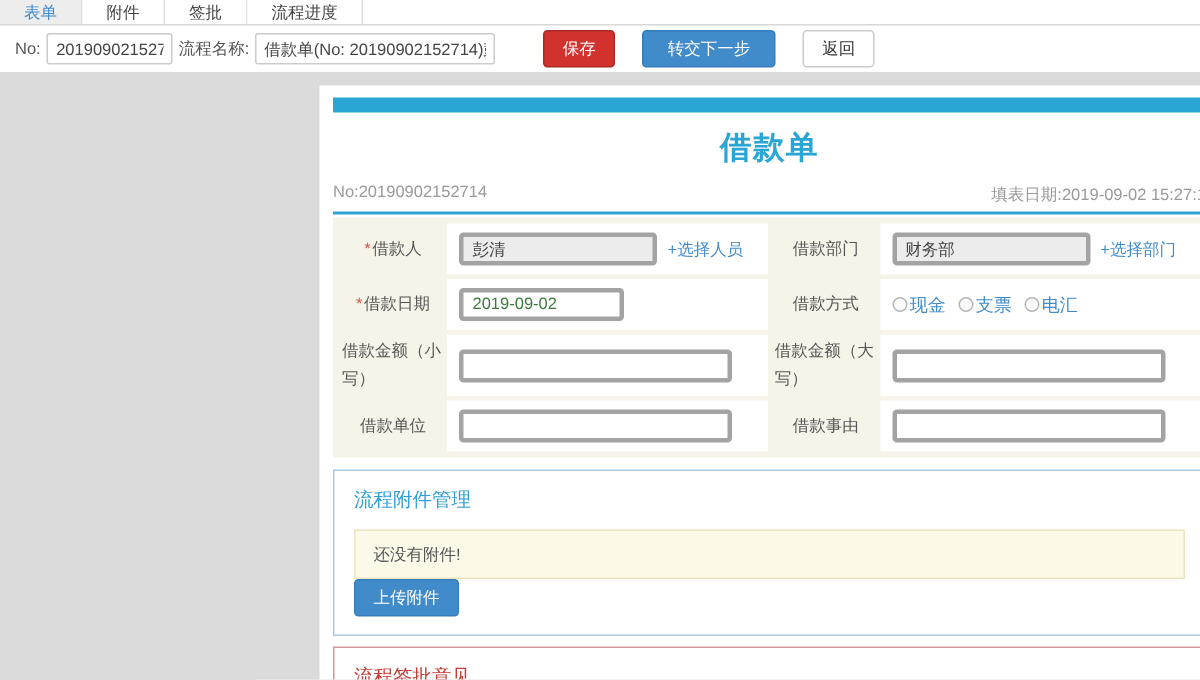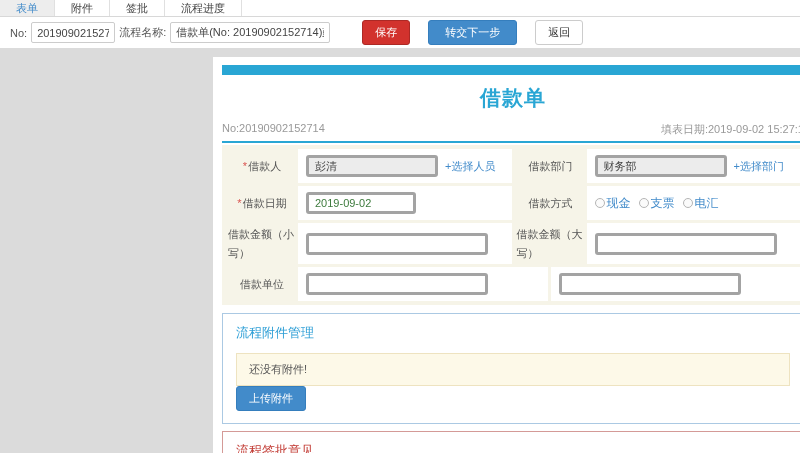--- a/index.html
+++ b/index.html
@@ -165,20 +165,23 @@
         </div>
       </div>
 
       <div class="frow">
         <div class="fcell-label">
           <span>借款单位</span>
         </div>
         <div class="fcell-value">
           <input class="w180" type="text" style="">
         </div>
+        <div class="fcell-label">
+          <span>借款事由</span>
+        </div>
         <div class="fcell-value">
           <input class="w180" type="text" style="">
         </div>
       </div>
     </div>
 
     <div class="section sec-attach">
       <div class="sec-heading h-blue">流程附件管理</div>
       <div class="alert-box">还没有附件!</div>
       <button class="btn btn-primary btn-upload">上传附件</button>

